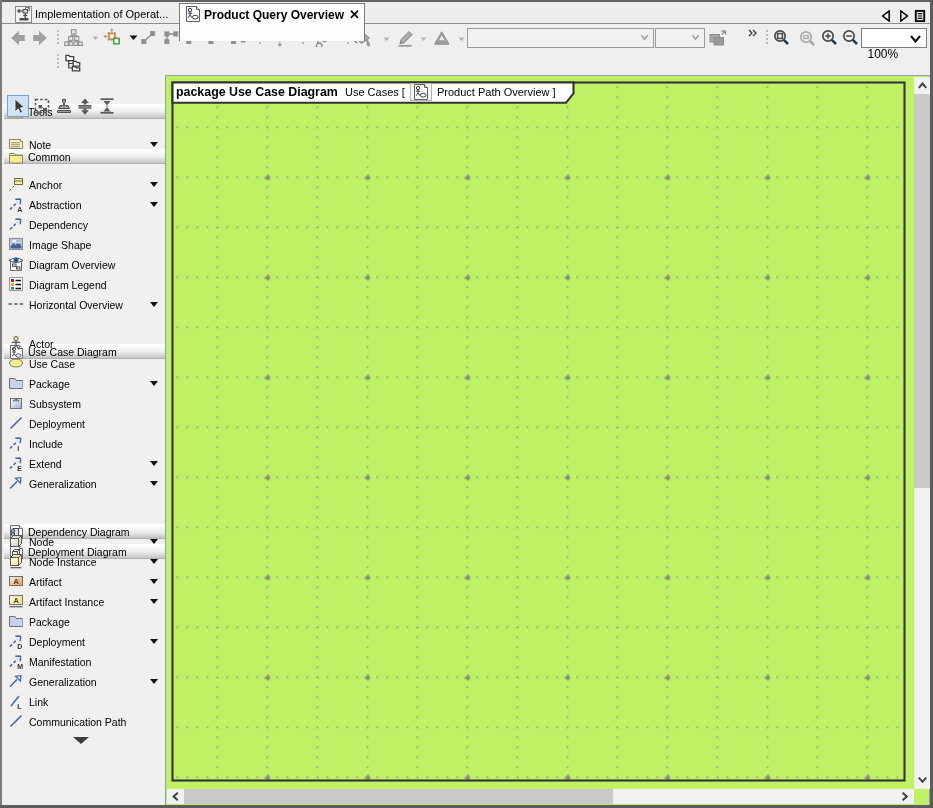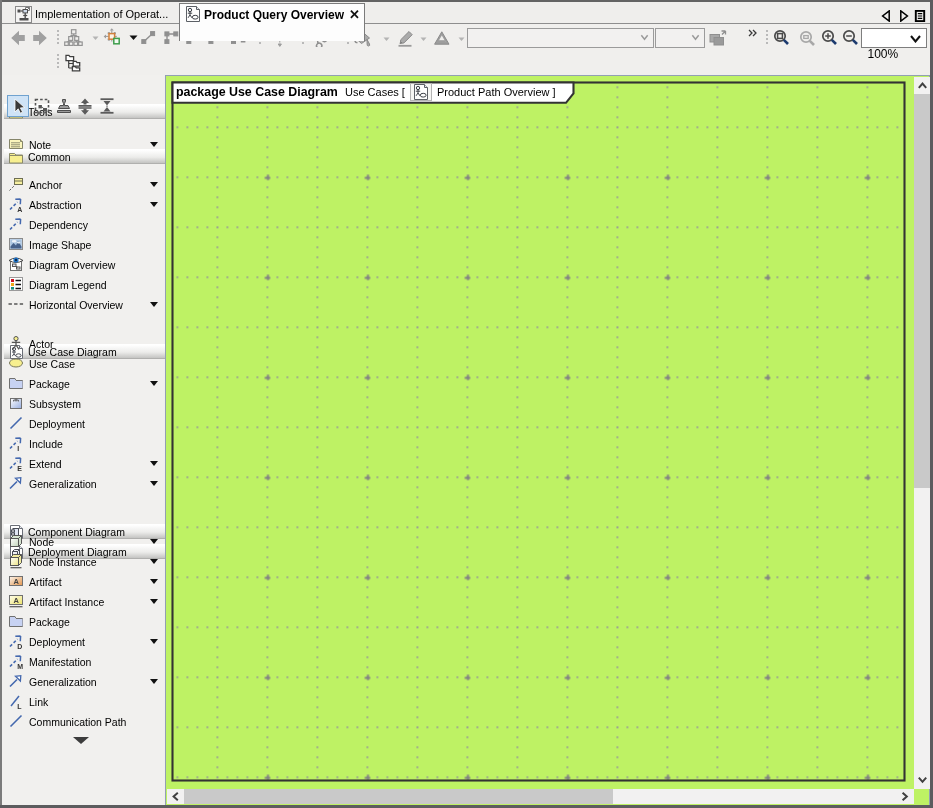--- a/index.html
+++ b/index.html
@@ -453,21 +453,21 @@
       <span class="dd"></span>
     </div>
 <div class="phead" style="top:421px">
       <svg width="16" height="16" viewBox="0 0 16 16">
         <path d="M2.5 1.5 h9 l3 3 v10 h-12 z" fill="#fff" stroke="#6a6e76"></path>
         <path d="M11.5 1.5 v3 h3" fill="#e8eaf0" stroke="#6a6e76"></path>
         <rect x="5" y="4.5" width="5.5" height="8" fill="#dfe5f2" stroke="#474b55"></rect>
         <rect x="3.5" y="6" width="3" height="2" fill="#fff" stroke="#474b55"></rect>
         <rect x="3.5" y="9" width="3" height="2" fill="#fff" stroke="#474b55"></rect>
       </svg>
-      <span class="txt">Component Diagram</span>
+      <span class="txt">Dependency Diagram</span>
     </div>
 <div class="phead" style="top:441px">
       <svg width="16" height="16" viewBox="0 0 16 16">
         <path d="M2.5 1.5 h9 l3 3 v10 h-12 z" fill="#fff" stroke="#6a6e76"></path>
         <path d="M11.5 1.5 v3 h3" fill="#e8eaf0" stroke="#6a6e76"></path>
         <path d="M4.5 7.5 l2-2 h5 v5 l-2 2 h-5 z" fill="#eef0f6" stroke="#474b55"></path>
         <path d="M4.5 7.5 h5 v5 M9.5 7.5 l2-2" fill="none" stroke="#474b55"></path>
       </svg>
       <span class="txt">Deployment Diagram</span>
     </div>

